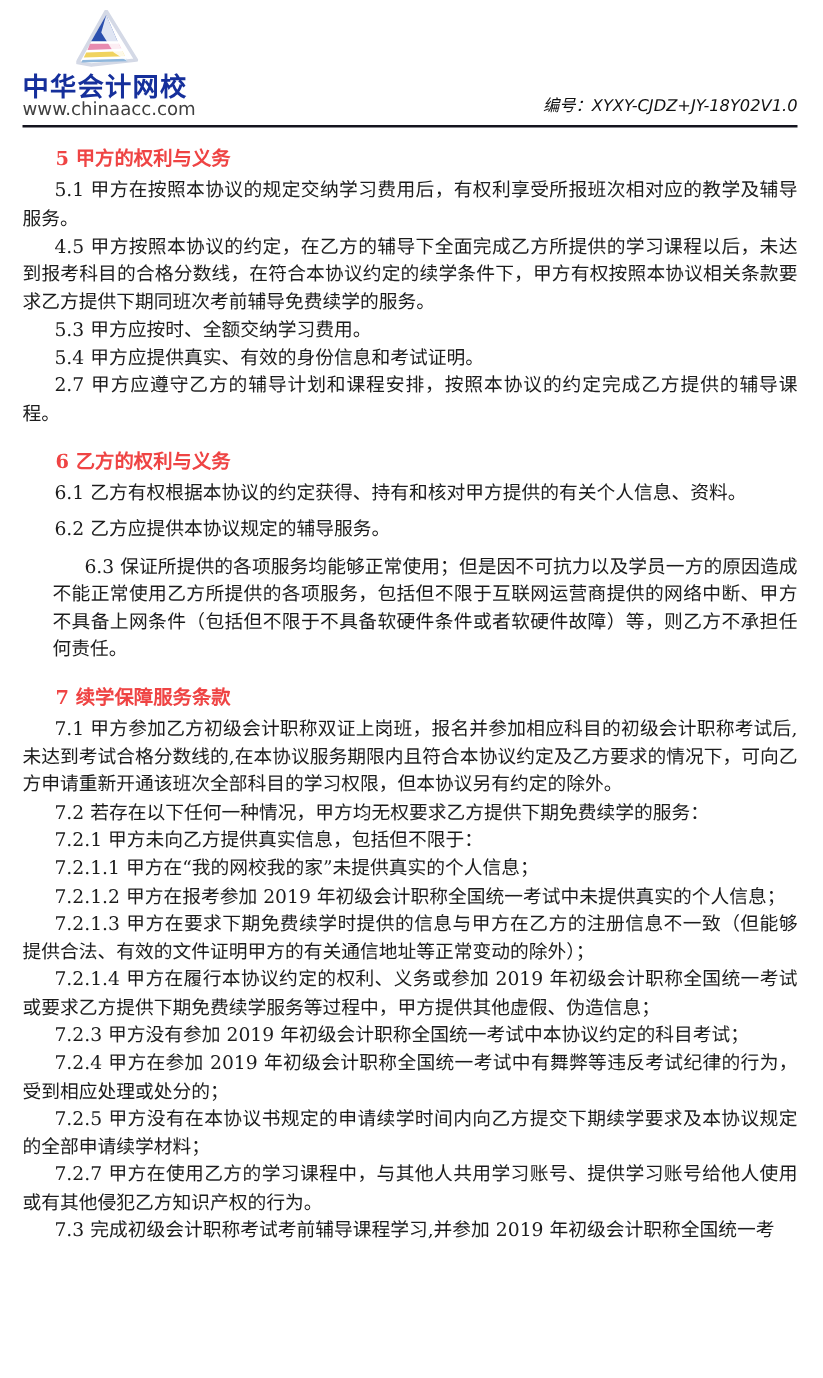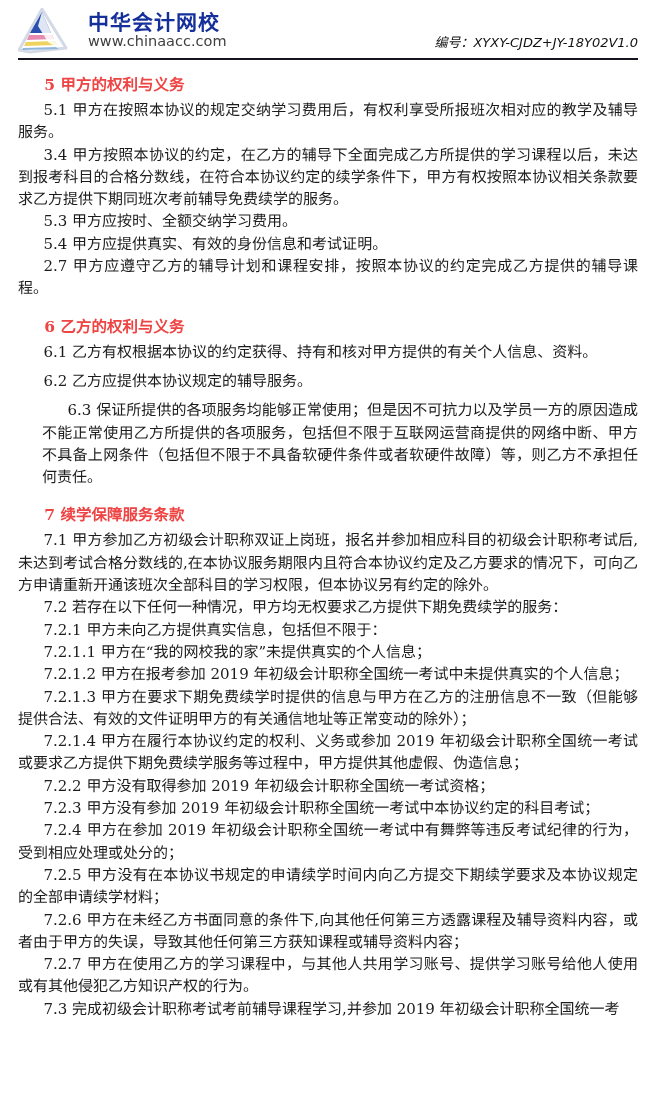--- a/index.html
+++ b/index.html
@@ -19,21 +19,22 @@
   
   .header {
     display: flex;
     justify-content: space-between;
     align-items: flex-end;
     padding: 2px 0 4px 0;
   }
   .logo {
     display: flex;
     align-items: center;
-    gap: 18px;
+    gap: 5px;
+    flex-direction: column;
   }
   .logo-mark { width: 52px; height: 46px; flex: 0 0 auto; }
   .logo-text { display: flex; flex-direction: column; line-height: 1.05; }
   .logo-title {
     font-family: "DejaVu Sans", "Liberation Sans", sans-serif;
     font-weight: bold;
     font-size: 21px;
     color: #152f9b;
     letter-spacing: 1px;
   }
@@ -102,21 +103,21 @@
     </div>
     <div class="doc-number"><span>编号：</span><span>XYXY-CJDZ+JY-18Y02V1.0</span></div>
   </div>
   <hr class="header-rule">
 
   <div class="content">
 
     <div class="section">
       <div class="section-heading">5 甲方的权利与义务</div>
       <p class="para">5.1 甲方在按照本协议的规定交纳学习费用后，有权利享受所报班次相对应的教学及辅导服务。</p>
-      <p class="para">3.4 甲方按照本协议的约定，在乙方的辅导下全面完成乙方所提供的学习课程以后，未达到报考科目的合格分数线，在符合本协议约定的续学条件下，甲方有权按照本协议相关条款要求乙方提供下期同班次考前辅导免费续学的服务。</p>
+      <p class="para">4.5 甲方按照本协议的约定，在乙方的辅导下全面完成乙方所提供的学习课程以后，未达到报考科目的合格分数线，在符合本协议约定的续学条件下，甲方有权按照本协议相关条款要求乙方提供下期同班次考前辅导免费续学的服务。</p>
       <p class="para">5.3 甲方应按时、全额交纳学习费用。</p>
       <p class="para">5.4 甲方应提供真实、有效的身份信息和考试证明。</p>
       <p class="para">2.7 甲方应遵守乙方的辅导计划和课程安排，按照本协议的约定完成乙方提供的辅导课程。</p>
     </div>
 
     <div class="section section--spaced">
       <div class="section-heading">6 乙方的权利与义务</div>
       <p class="para">6.1 乙方有权根据本协议的约定获得、持有和核对甲方提供的有关个人信息、资料。</p>
       <p class="para">6.2 乙方应提供本协议规定的辅导服务。</p>
       <p class="para">6.3 保证所提供的各项服务均能够正常使用；但是因不可抗力以及学员一方的原因造成不能正常使用乙方所提供的各项服务，包括但不限于互联网运营商提供的网络中断、甲方不具备上网条件（包括但不限于不具备软硬件条件或者软硬件故障）等，则乙方不承担任何责任。</p>
@@ -124,24 +125,22 @@
 
     <div class="section">
       <div class="section-heading">7 续学保障服务条款</div>
       <p class="para">7.1 甲方参加乙方初级会计职称双证上岗班，报名并参加相应科目的初级会计职称考试后,未达到考试合格分数线的,在本协议服务期限内且符合本协议约定及乙方要求的情况下，可向乙方申请重新开通该班次全部科目的学习权限，但本协议另有约定的除外。</p>
       <p class="para">7.2 若存在以下任何一种情况，甲方均无权要求乙方提供下期免费续学的服务：</p>
       <p class="para">7.2.1 甲方未向乙方提供真实信息，包括但不限于：</p>
       <p class="para">7.2.1.1 甲方在“我的网校我的家”未提供真实的个人信息；</p>
       <p class="para">7.2.1.2 甲方在报考参加 2019 年初级会计职称全国统一考试中未提供真实的个人信息；</p>
       <p class="para">7.2.1.3 甲方在要求下期免费续学时提供的信息与甲方在乙方的注册信息不一致（但能够提供合法、有效的文件证明甲方的有关通信地址等正常变动的除外）；</p>
       <p class="para">7.2.1.4 甲方在履行本协议约定的权利、义务或参加 2019 年初级会计职称全国统一考试或要求乙方提供下期免费续学服务等过程中，甲方提供其他虚假、伪造信息；</p>
-      <p class="para">7.2.2 甲方没有取得参加 2019 年初级会计职称全国统一考试资格；</p>
       <p class="para">7.2.3 甲方没有参加 2019 年初级会计职称全国统一考试中本协议约定的科目考试；</p>
       <p class="para">7.2.4 甲方在参加 2019 年初级会计职称全国统一考试中有舞弊等违反考试纪律的行为，受到相应处理或处分的；</p>
       <p class="para">7.2.5 甲方没有在本协议书规定的申请续学时间内向乙方提交下期续学要求及本协议规定的全部申请续学材料；</p>
-      <p class="para">7.2.6 甲方在未经乙方书面同意的条件下,向其他任何第三方透露课程及辅导资料内容，或者由于甲方的失误，导致其他任何第三方获知课程或辅导资料内容；</p>
       <p class="para">7.2.7 甲方在使用乙方的学习课程中，与其他人共用学习账号、提供学习账号给他人使用或有其他侵犯乙方知识产权的行为。</p>
       <p class="para">7.3 完成初级会计职称考试考前辅导课程学习,并参加 2019 年初级会计职称全国统一考</p>
     </div>
 
   </div>
 
 </div>
 
 </body></html>

